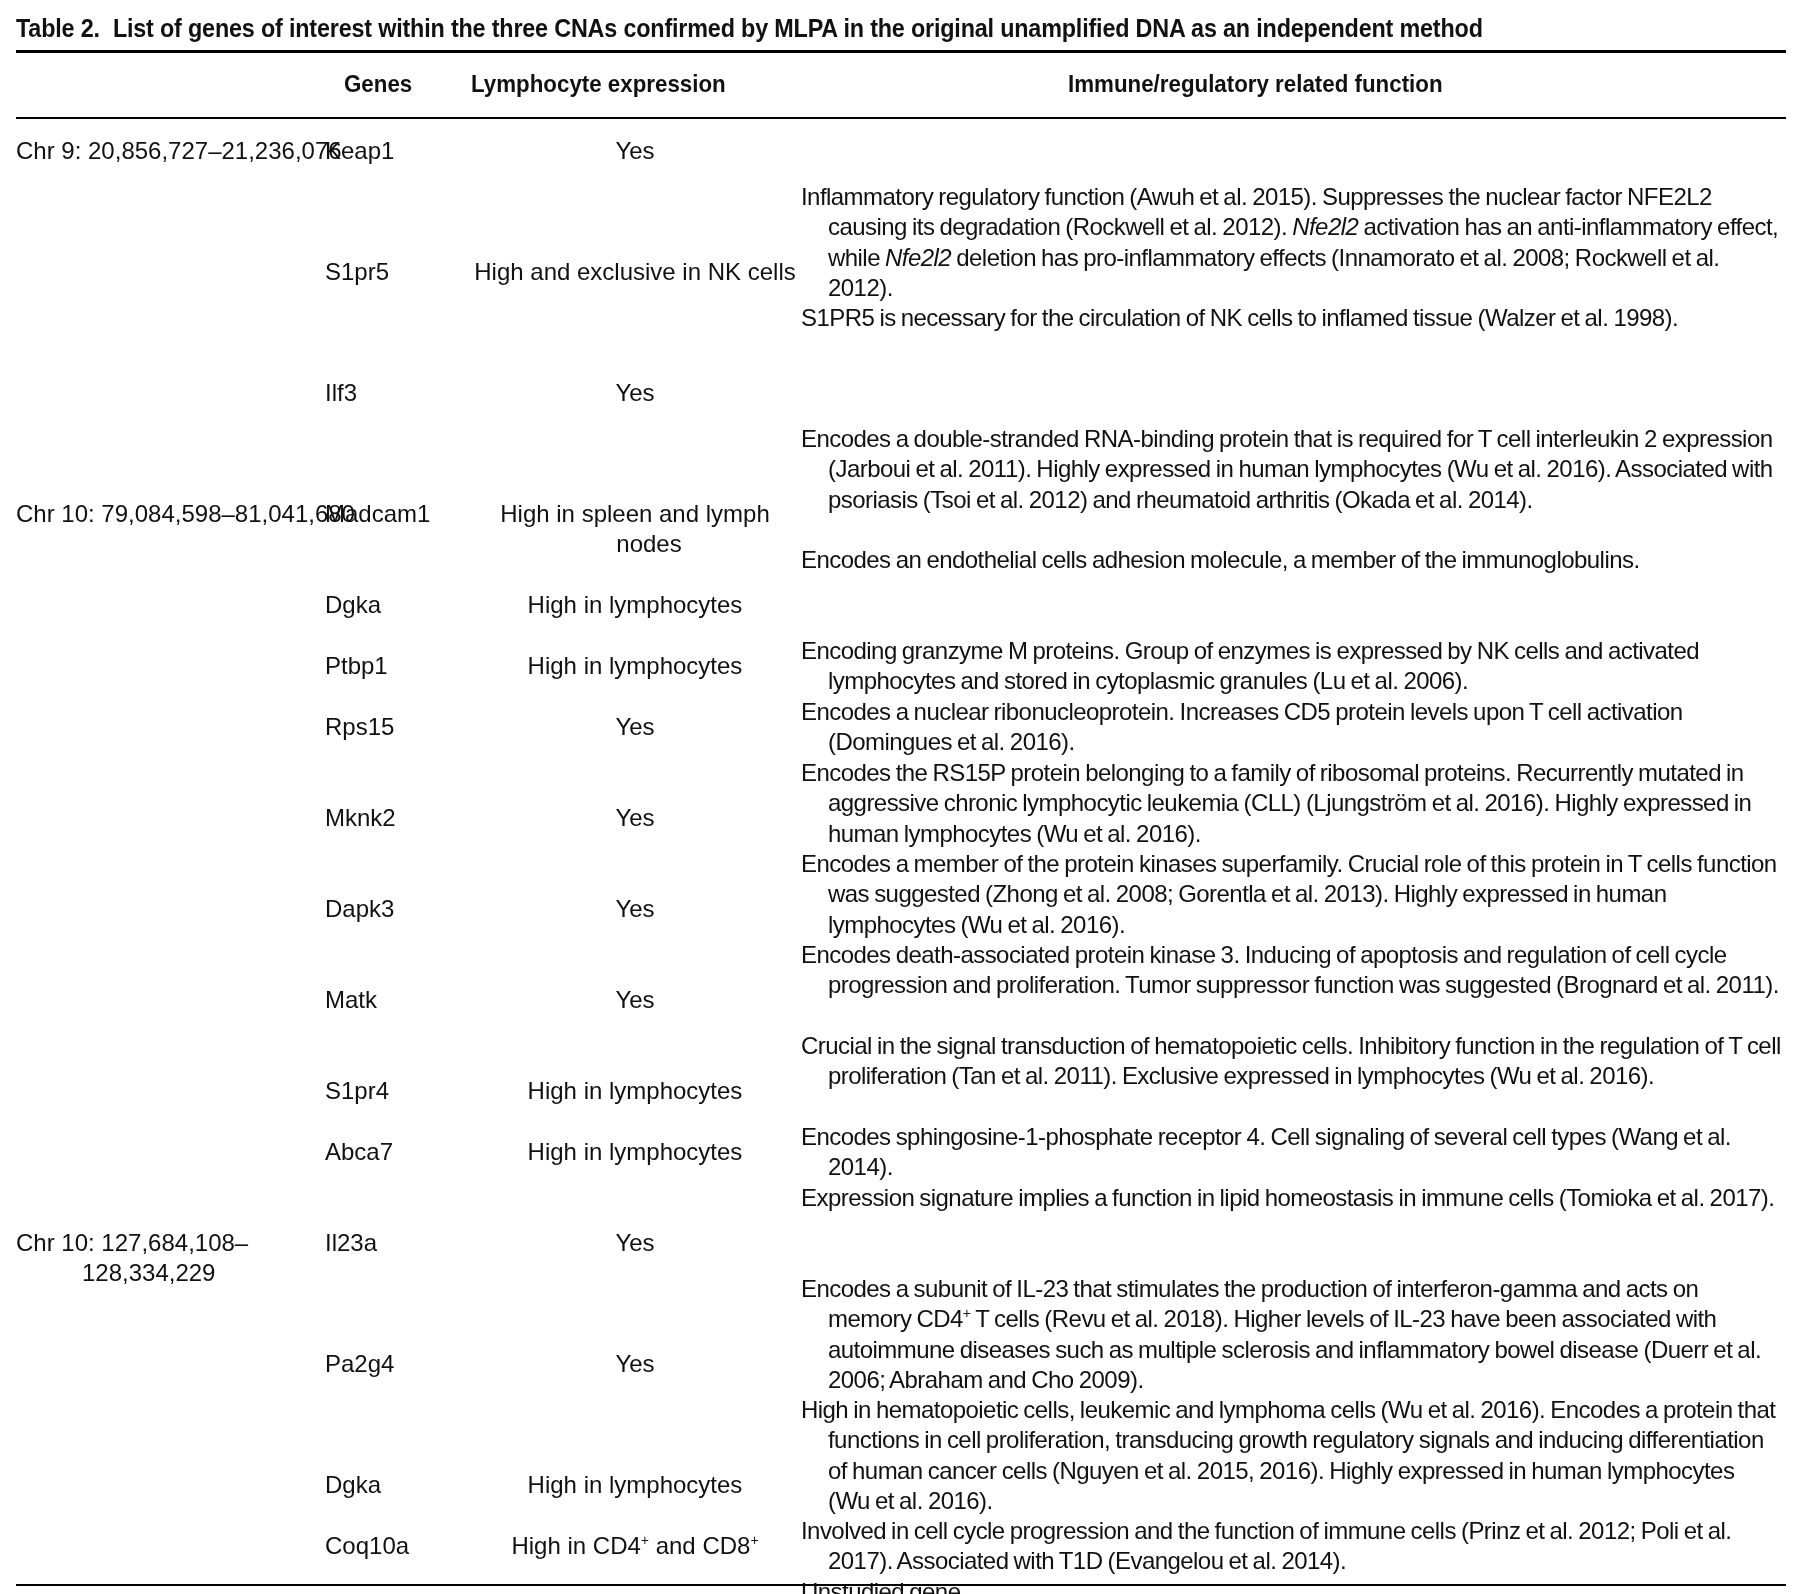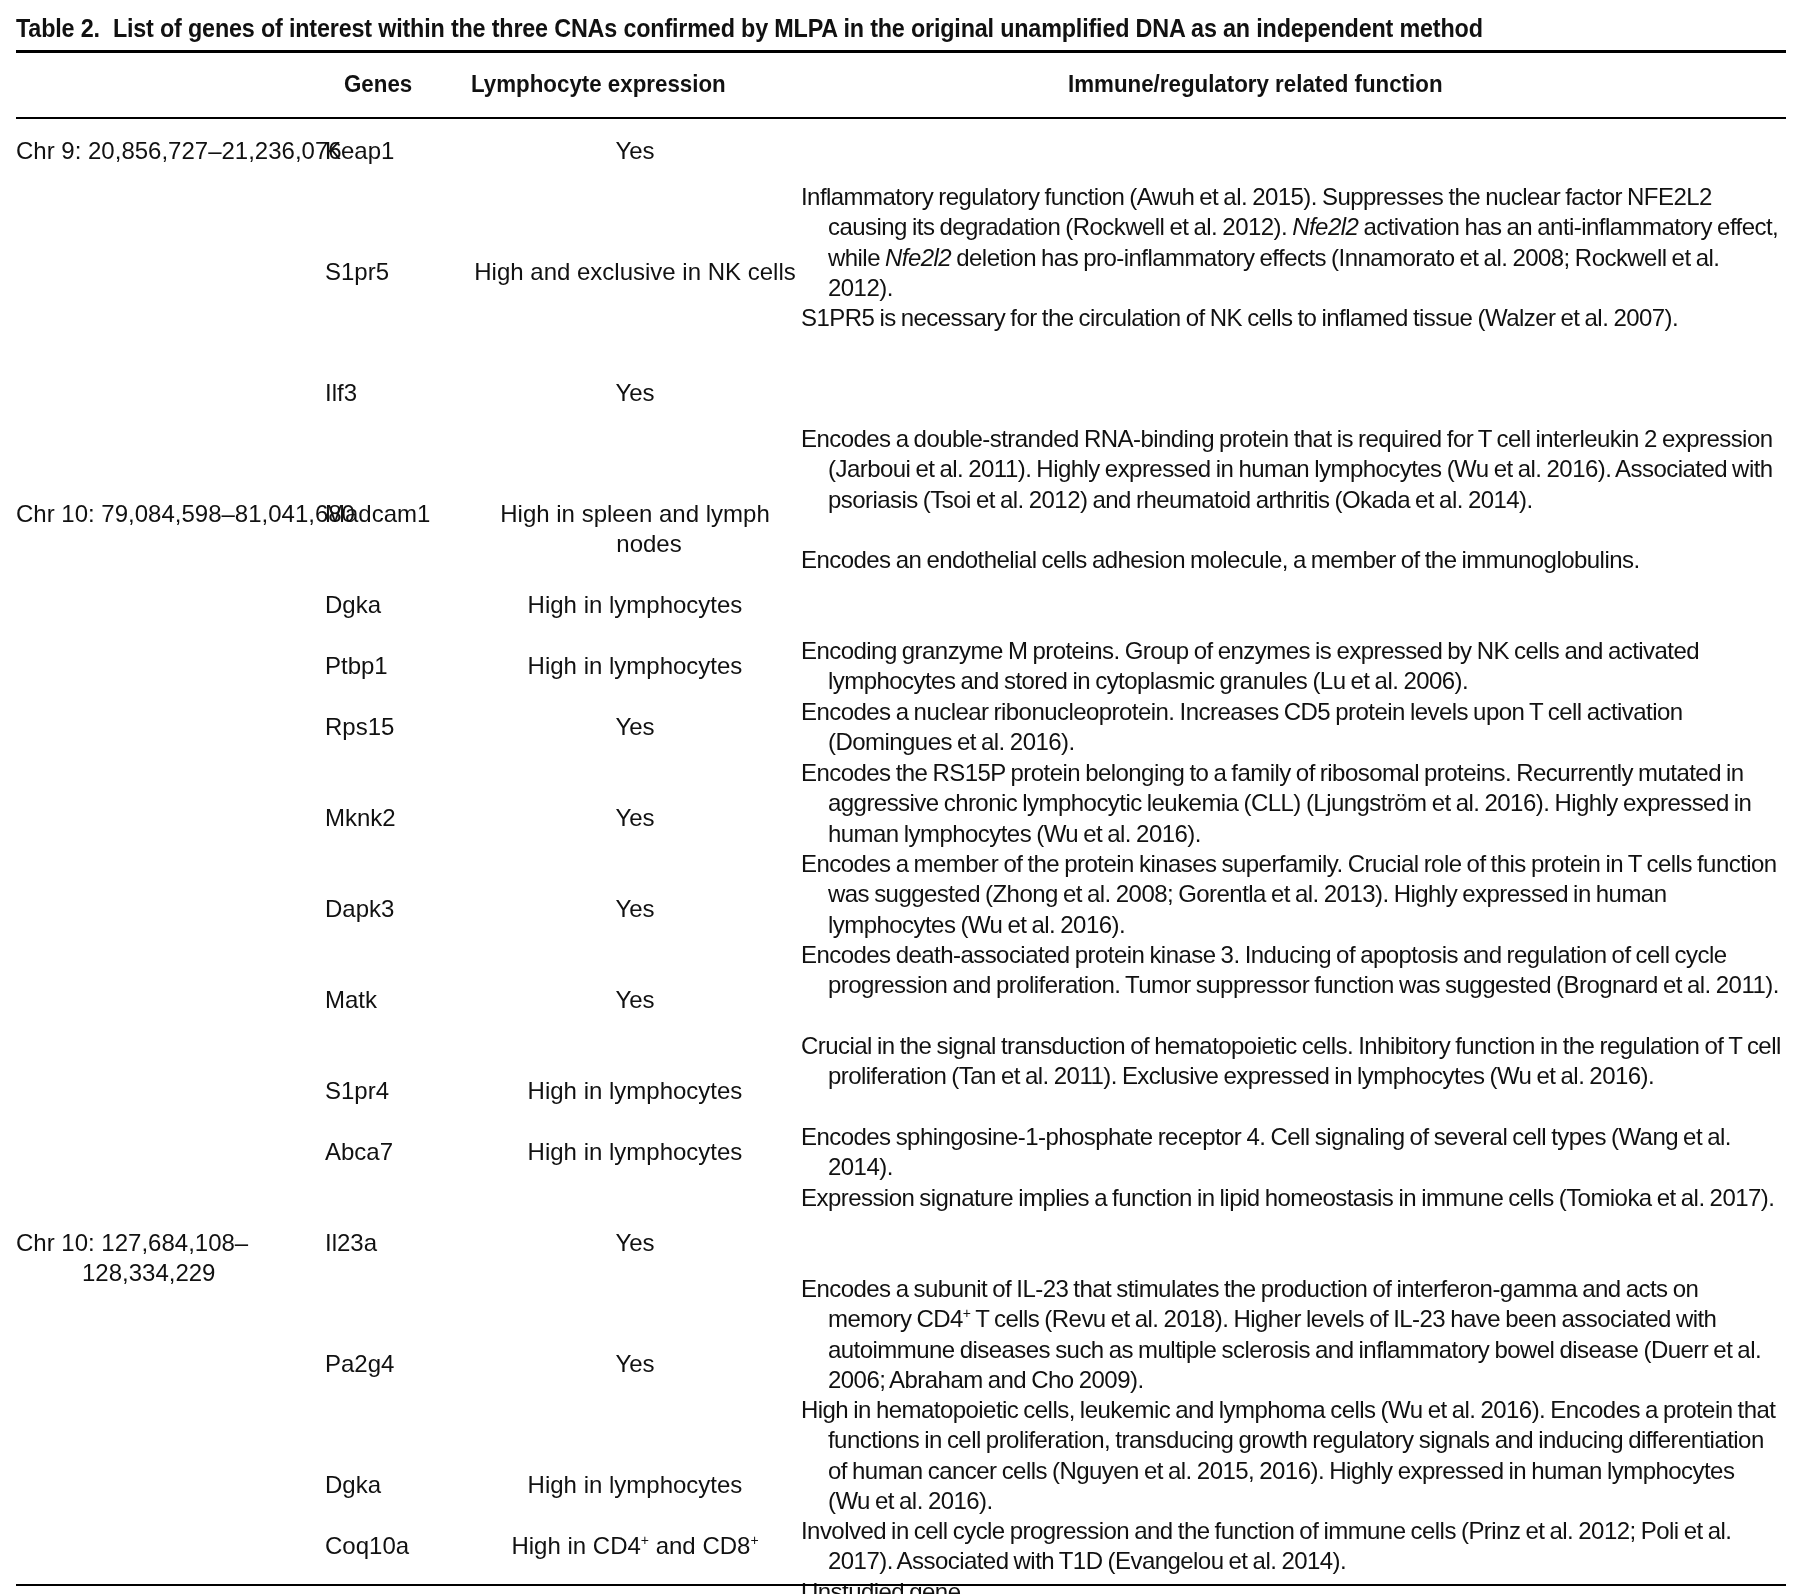--- a/index.html
+++ b/index.html
@@ -58,21 +58,21 @@
       <div class="cell expr">Yes</div>
       <div class="cell func narrow">
         <div class="para">Inflammatory regulatory function (Awuh et al. 2015). Suppresses the nuclear factor NFE2L2 causing its degradation (Rockwell et al. 2012). <i>Nfe2l2</i> activation has an anti-inflammatory effect, while <i>Nfe2l2</i> deletion has pro-inflammatory effects (Innamorato et al. 2008; Rockwell et al. 2012).</div>
       </div>
     </div>
     <div class="row" style="top: 257px;">
       <div class="cell region"></div>
       <div class="cell gene">S1pr5</div>
       <div class="cell expr">High and exclusive in NK cells</div>
       <div class="cell func narrow">
-        <div class="para">S1PR5 is necessary for the circulation of NK cells to inflamed tissue (Walzer et al. 2007).</div>
+        <div class="para">S1PR5 is necessary for the circulation of NK cells to inflamed tissue (Walzer et al. 1998).</div>
       </div>
     </div>
     <div class="row" style="top: 378px;">
       <div class="cell region"></div>
       <div class="cell gene">Ilf3</div>
       <div class="cell expr">Yes</div>
       <div class="cell func narrow">
         <div class="para">Encodes a double-stranded RNA-binding protein that is required for T cell interleukin 2 expression (Jarboui et al. 2011). Highly expressed in human lymphocytes (Wu et al. 2016). Associated with psoriasis (Tsoi et al. 2012) and rheumatoid arthritis (Okada et al. 2014).</div>
       </div>
     </div>

